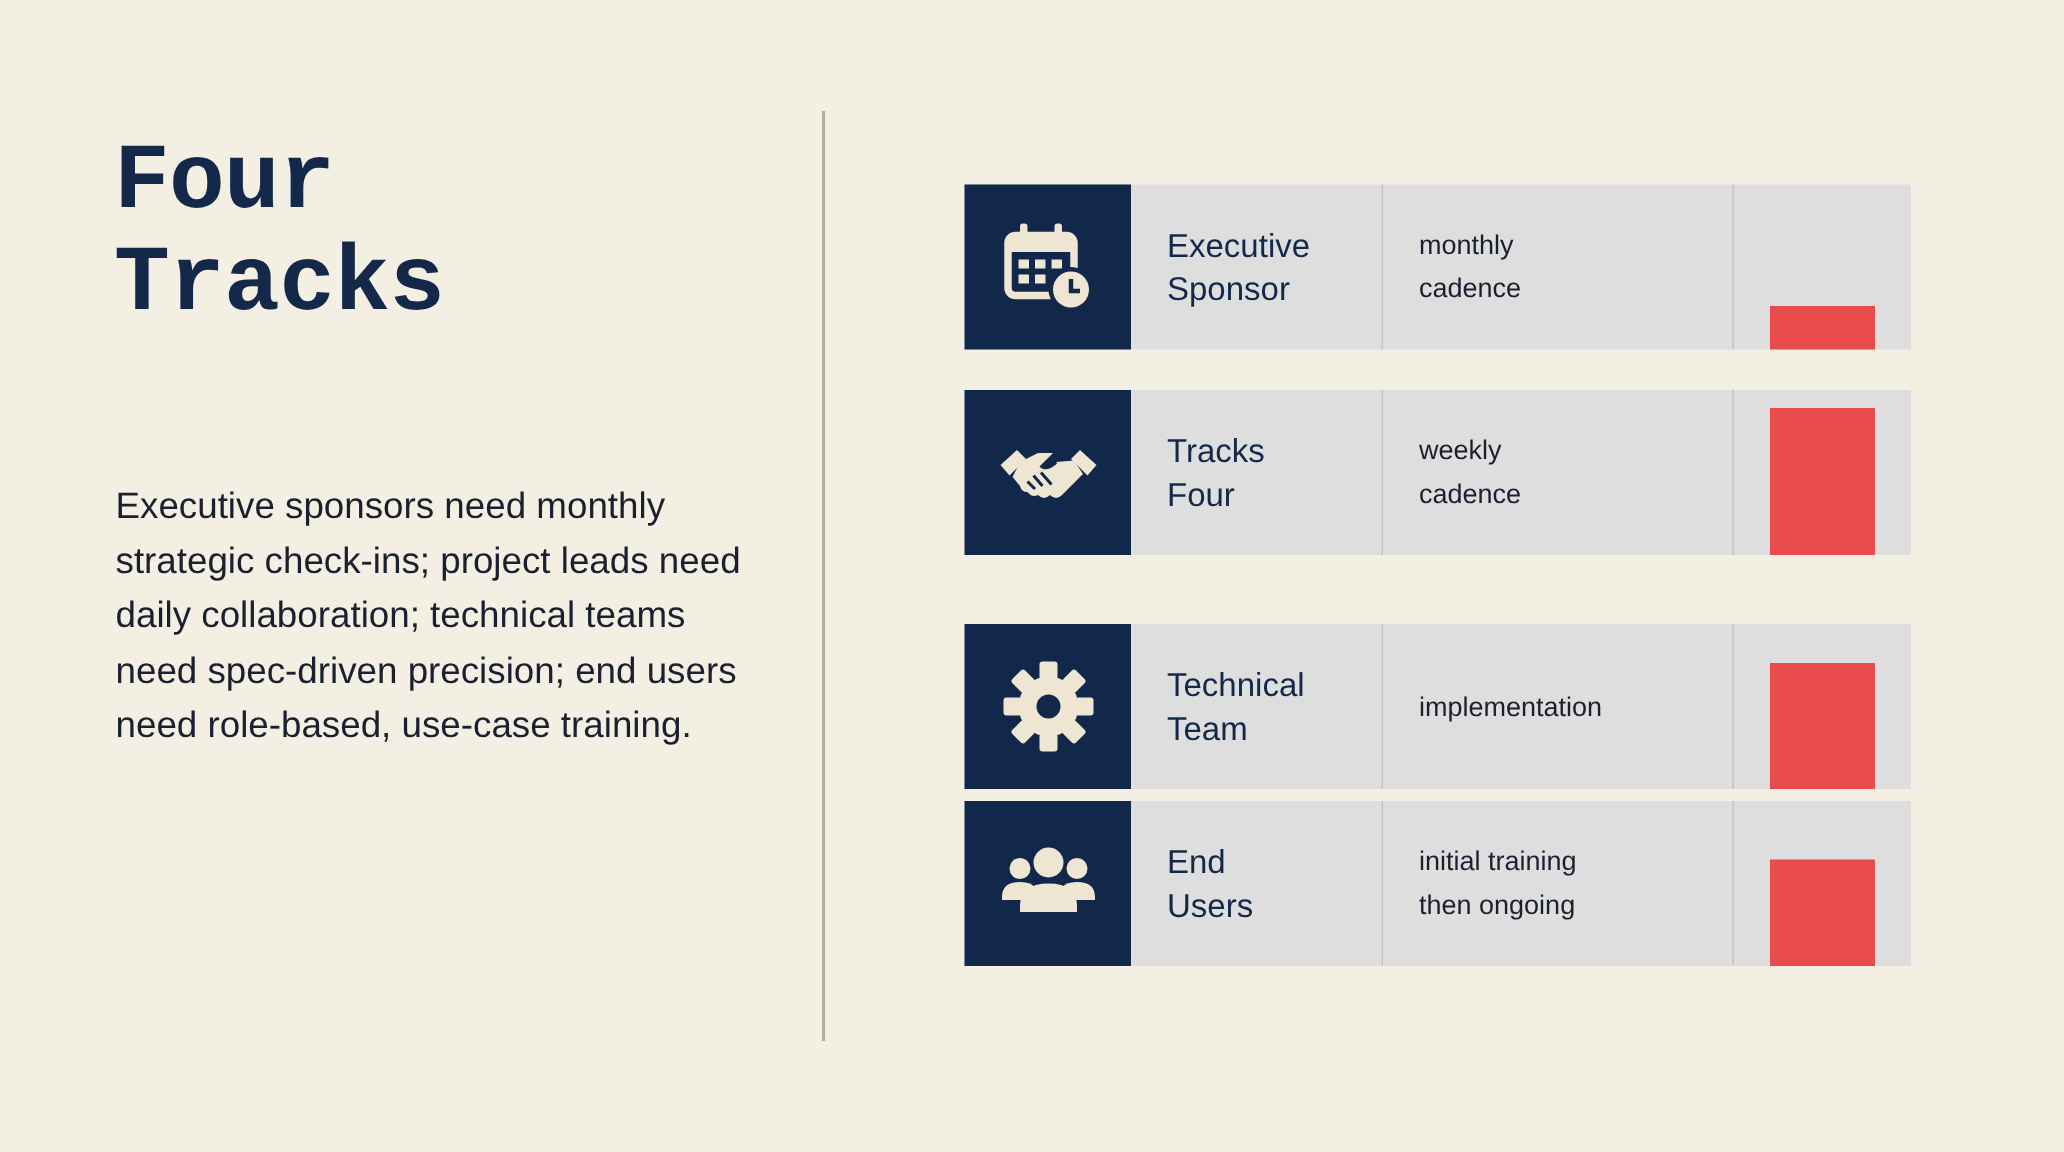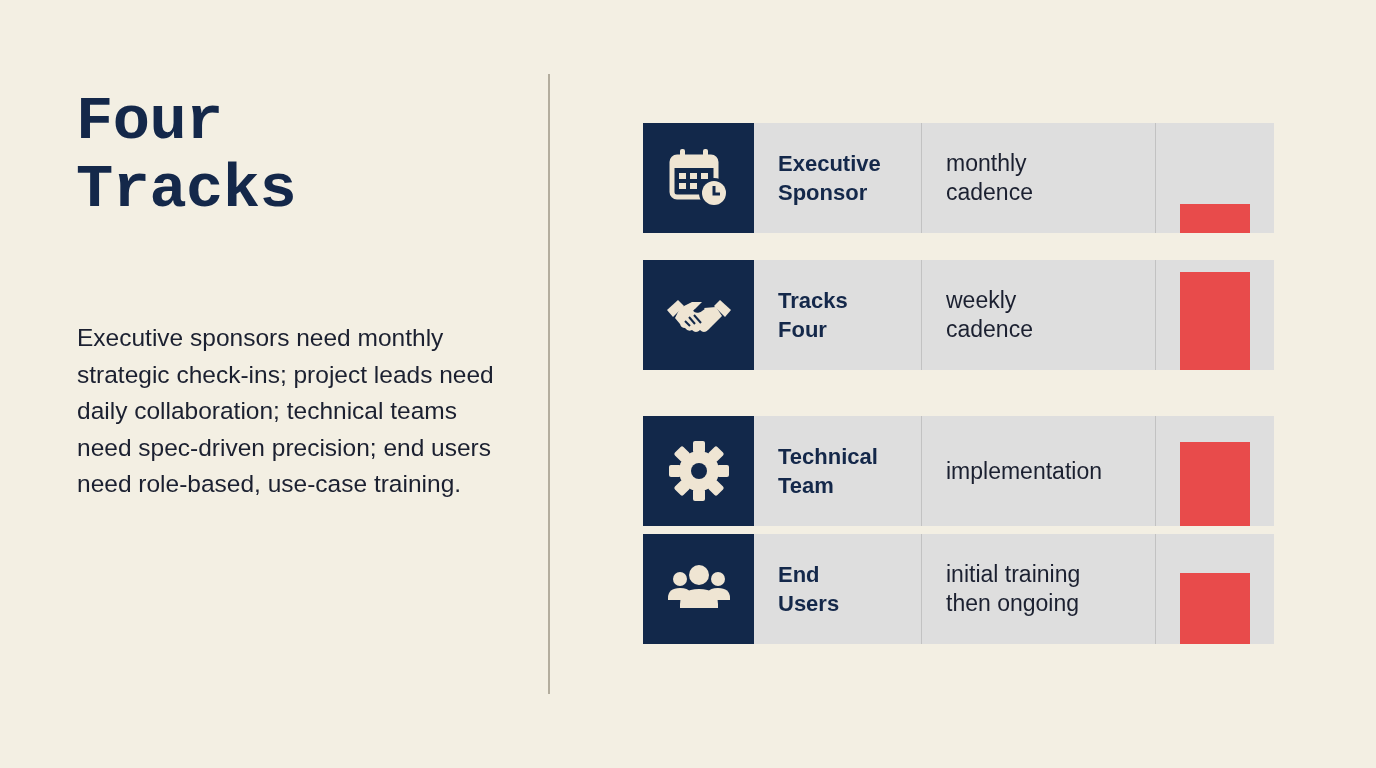--- a/index.html
+++ b/index.html
@@ -28,26 +28,26 @@
     background:#dedede; display:flex;
   }
   .icon-cell {
     width:111px; height:110px; background:#12284a;
     display:flex; align-items:center; justify-content:center;
   }
   .icon-cell svg { width:70px; height:70px; }
   .name-cell {
     width:168px; border-right:1px solid #c2c2c2;
     display:flex; align-items:center; padding-left:24px; box-sizing:border-box;
-    font-size:22px; line-height:29px; font-weight:700; color:#14284a;
+    font-size:22px; line-height:29px; font-weight:400; color:#14284a;
   }
   .cad-cell {
     width:234px; border-right:1px solid #c2c2c2;
     display:flex; align-items:center; padding-left:24px; box-sizing:border-box;
-    font-size:23px; line-height:29px; color:#1b2030;
+    font-size:18px; line-height:29px; color:#1b2030;
   }
   .bar-cell { flex:1; position:relative; }
   .bar { position:absolute; left:24px; width:70px; bottom:0; background:#e84b4b; }
   .two span { display:block; }
 </style>
 </head>
 <body>
 
 <div class="title">
   <span>Four</span>

